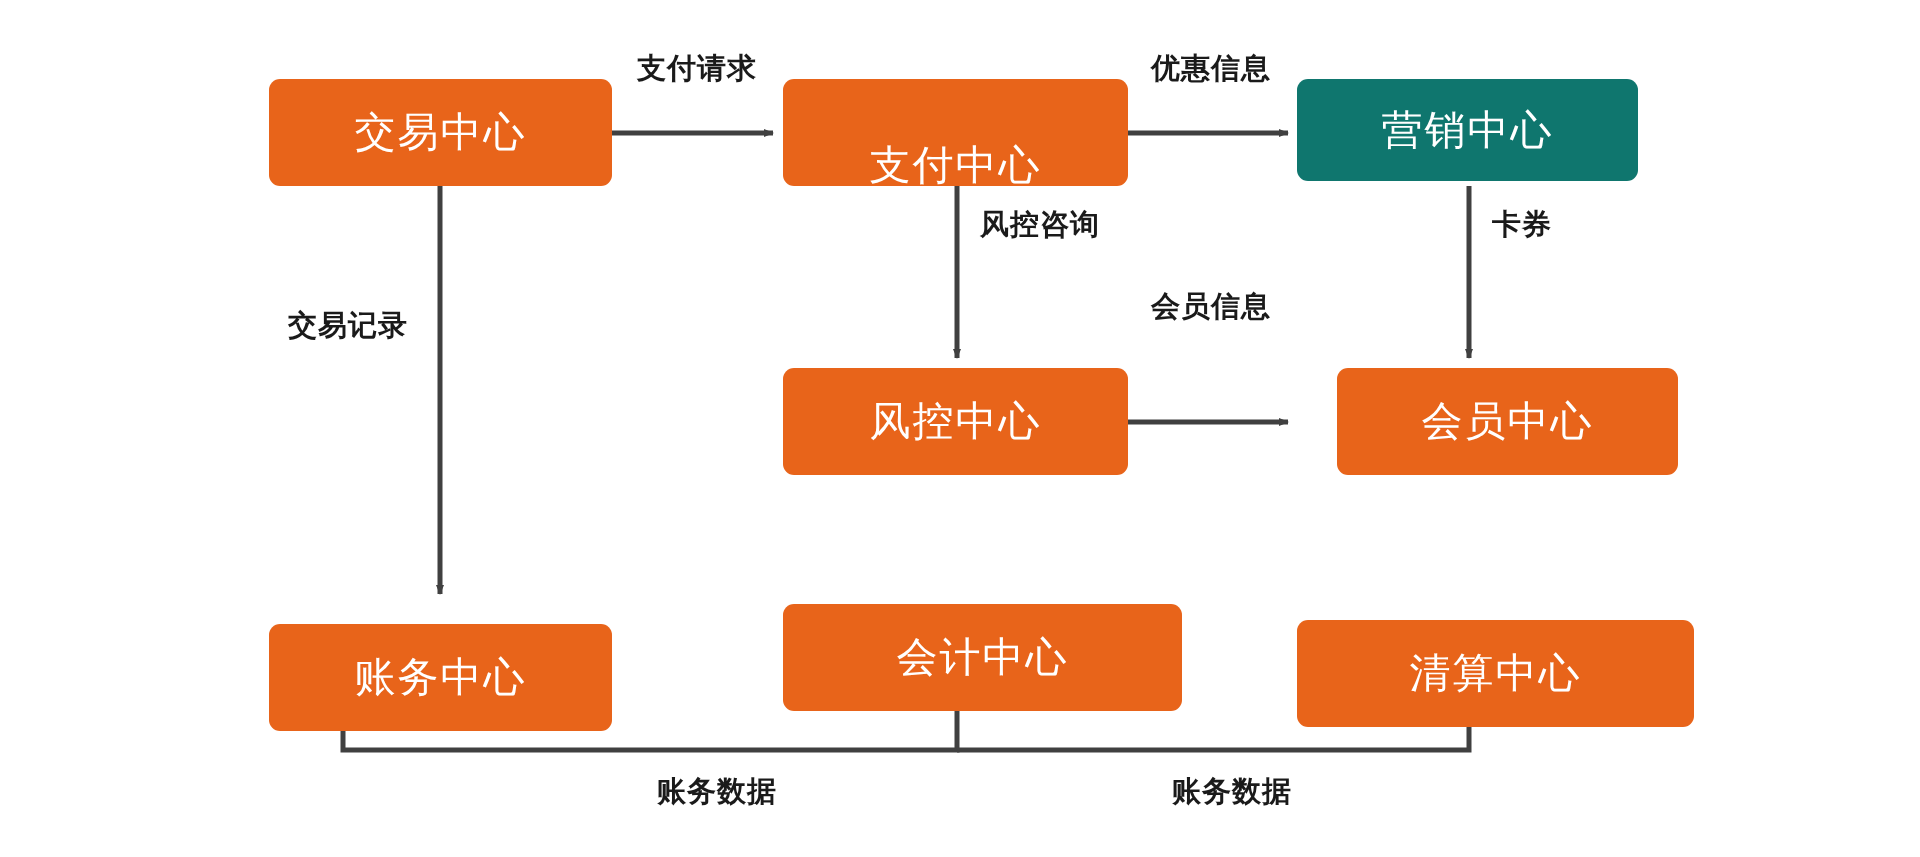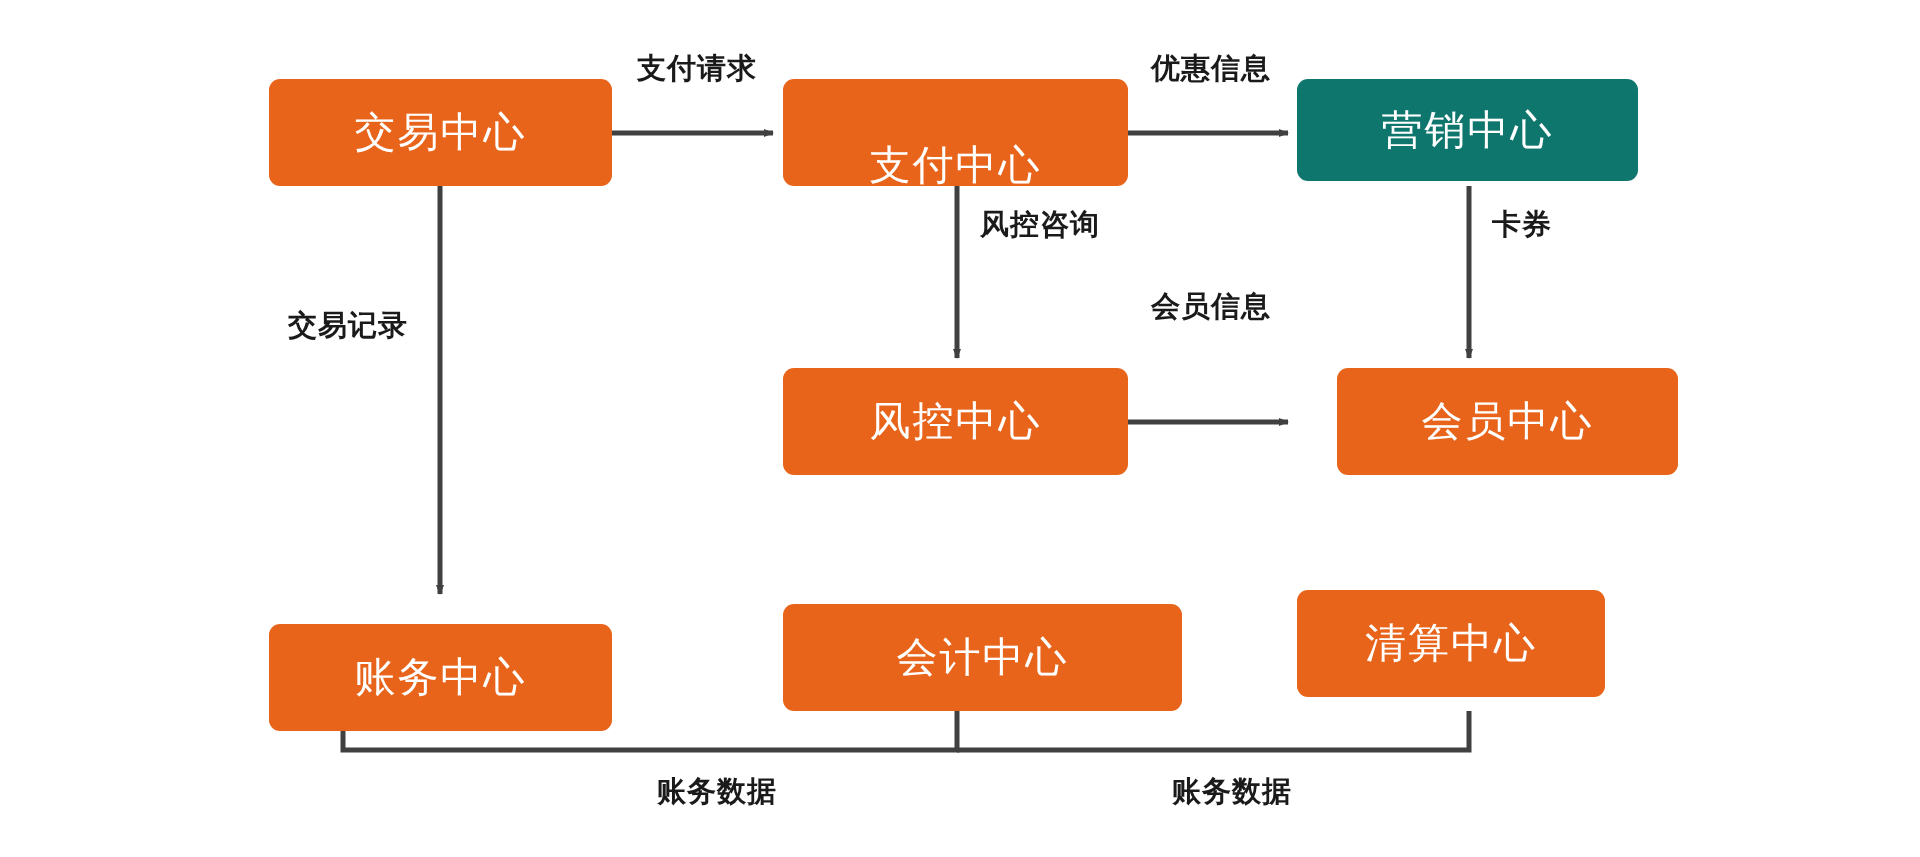--- a/index.html
+++ b/index.html
@@ -117,21 +117,21 @@
   </div>
 
   <div class="node-box" style="left:269px; top:604px; width:343px; height:107px; background:#E8641A;margin-top:20px;">
     <span>账务中心</span>
   </div>
 
   <div class="node-box" style="left:783px; top:604px; width:399px; height:107px; background:#E8641A;">
     <span>会计中心</span>
   </div>
 
-  <div class="node-box" style="left:1297px; top:590px; width:308px; height:107px; background:#E8641A;">
+  <div class="node-box" style="left:1297px; top:620px; width:397px; height:107px; background:#E8641A;">
     <span>清算中心</span>
   </div>
 
   <div class="edge-label center" style="left:697px; top:54px;">
     <span>支付请求</span>
   </div>
 
   <div class="edge-label center" style="left:1211px; top:54px;">
     <span>优惠信息</span>
   </div>

